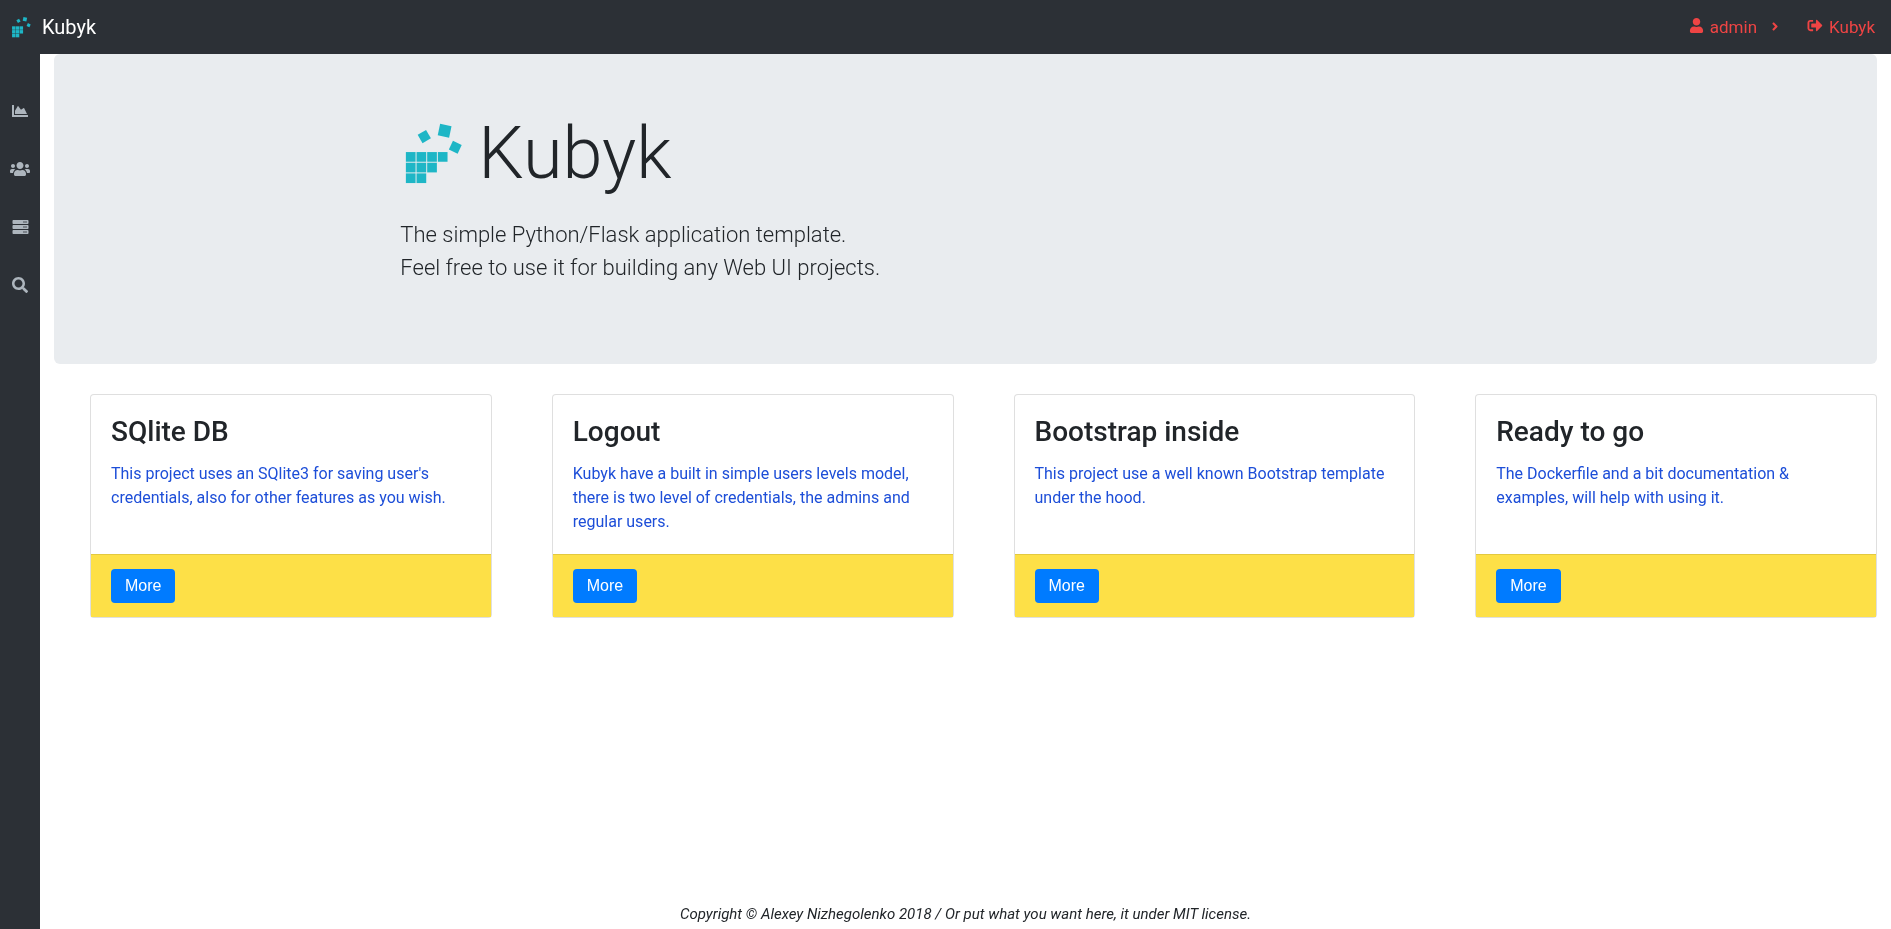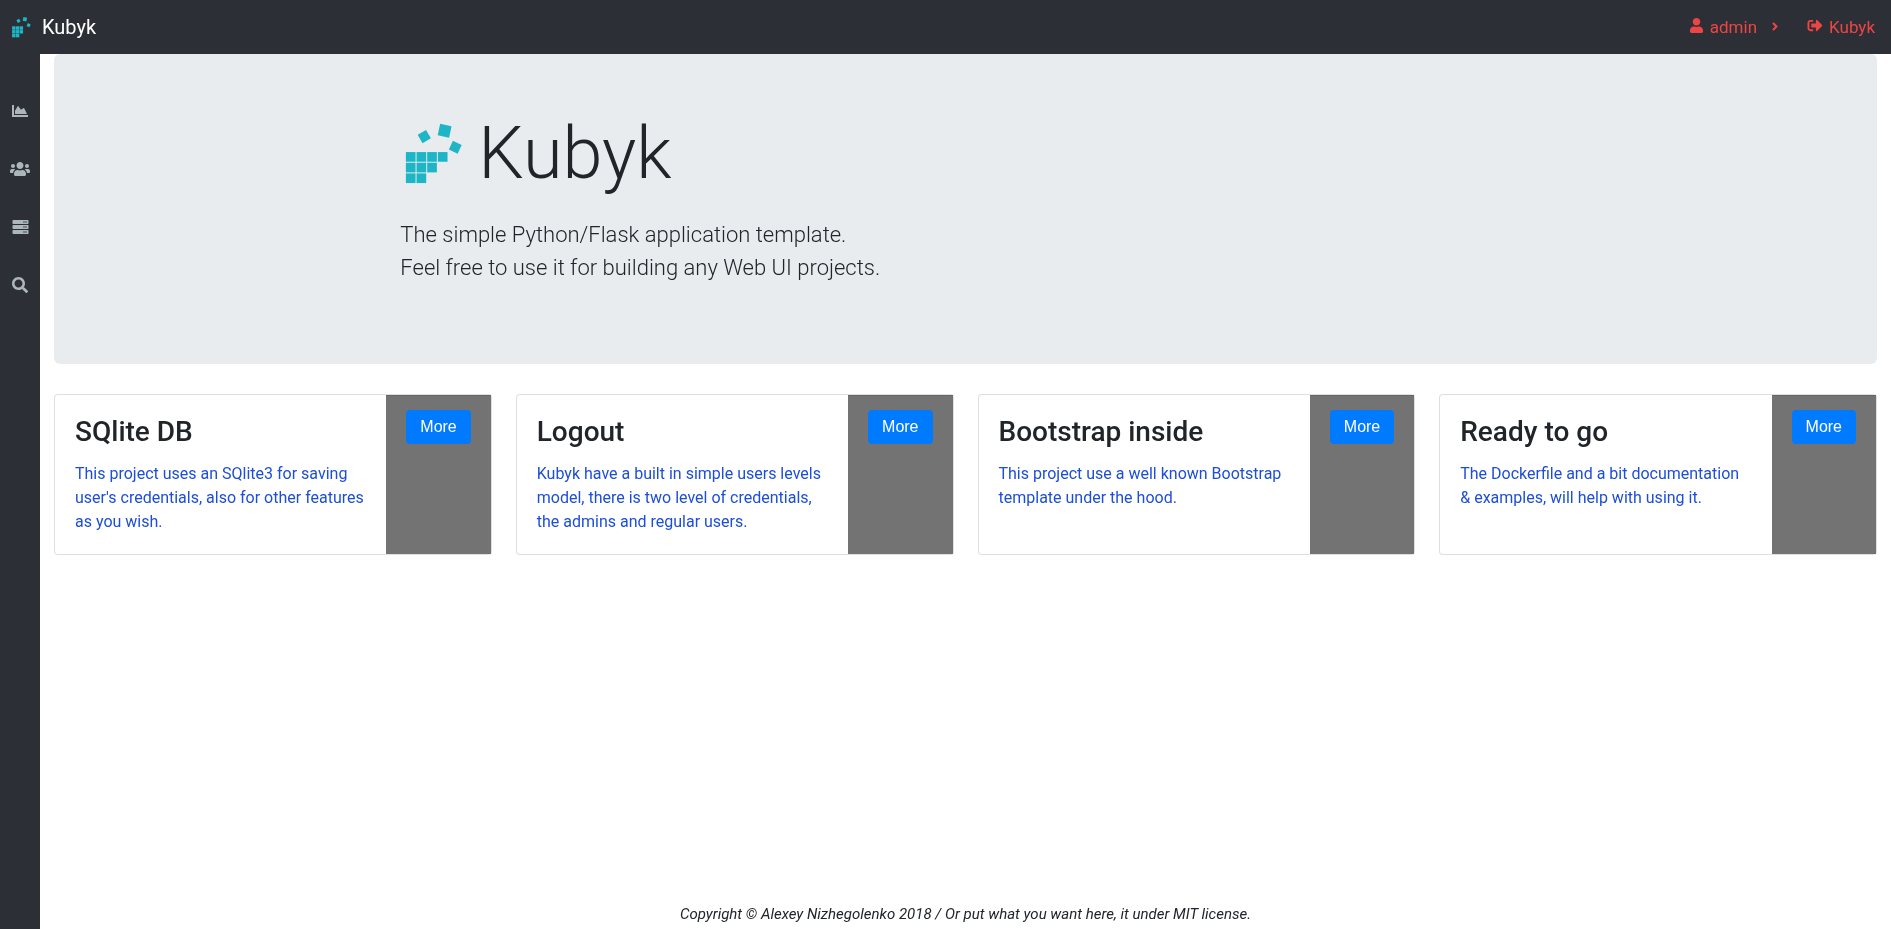--- a/index.html
+++ b/index.html
@@ -119,39 +119,40 @@
   display: flex;
   gap: 24px;
   margin-bottom: 40px;
 }
 .card {
   flex: 1;
   border: 1px solid rgba(0,0,0,0.125);
   border-radius: 4px;
   background: #fff;
   display: flex;
-  flex-direction: row;
+  flex-direction: column;
+  margin-left: 36px;
 }
 .card-body {
   padding: 20px;
   flex: 1;
 }
 .card-title {
   font-size: 28px;
   font-weight: 500;
   margin-bottom: 14px;
   color: #212529;
 }
 .card-text {
   font-size: 16px;
   color: #1d4ed8;
   line-height: 1.5;
 }
 .card-footer {
-  background: #737373;
+  background: #fde047;
   border-top: 1px solid rgba(0,0,0,0.1);
   padding: 14px 20px;
 }
 .btn-primary {
   background: #007bff;
   color: #fff;
   border: none;
   padding: 8px 14px;
   border-radius: 4px;
   font-size: 16px;

